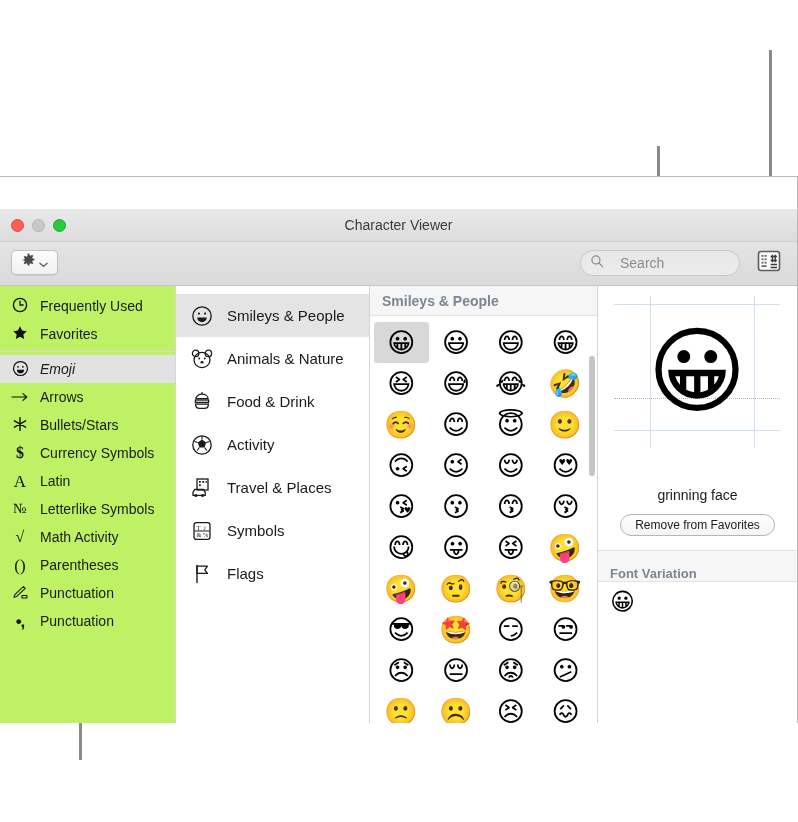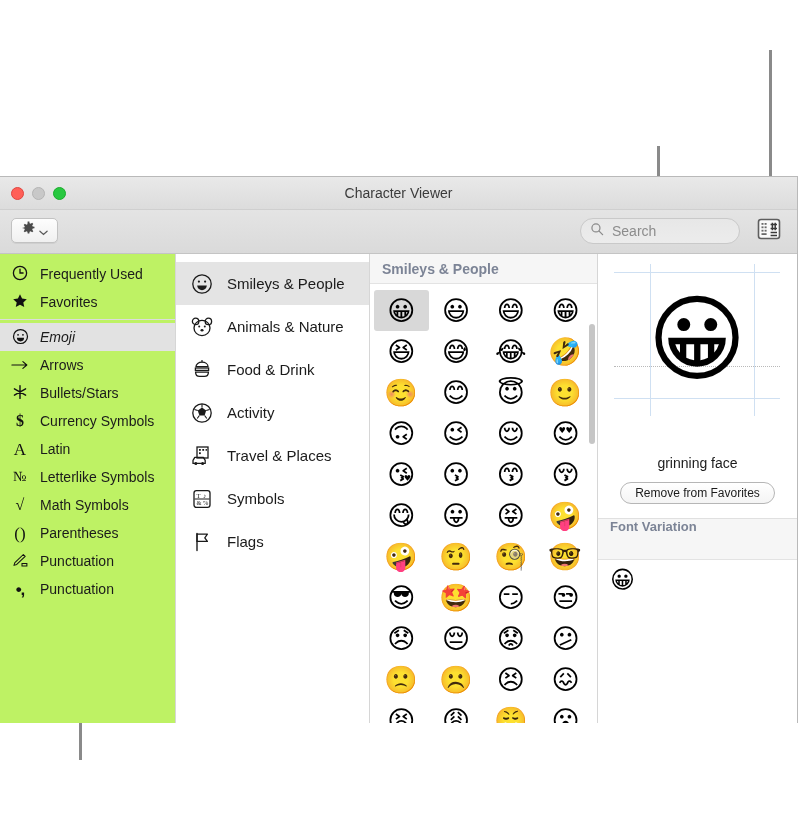--- a/index.html
+++ b/index.html
@@ -33,20 +33,21 @@
     border-top: 1px solid #b9b9b9;
     border-right: 1px solid #b9b9b9;
     overflow: hidden;
   }
 
   
   #titlebar {
     position: relative; height: 33px;
     background: linear-gradient(to bottom, #e9e9e9, #dcdcdc);
     border-bottom: 1px solid #cfcfcf;
+    margin-top: 32px;
   }
   .lights { position: absolute; left: 11px; top: 10px; display: flex; gap: 8px; }
   .light { width: 13px; height: 13px; border-radius: 50%; }
   #light-close    { background: #ff5f57; border: .5px solid #e0443e; }
   #light-minimize { background: #c8c8c8; border: .5px solid #b4b4b4; }
   #light-zoom     { background: #28c840; border: .5px solid #1aad2b; }
   #window-title {
     position: absolute; left: 0; right: 0; top: 8px;
     text-align: center; font-size: 14px; color: #3b3b3b;
   }
@@ -62,21 +63,21 @@
     width: 47px; height: 25px; border-radius: 5px;
     background: linear-gradient(to bottom,#fdfdfd,#f0f0f0);
     border: 1px solid #c2c2c2; box-shadow: 0 1px 0 rgba(0,0,0,.06);
     display: flex; align-items: center; justify-content: center; gap: 3px;
   }
   #search-field {
     position: absolute; left: 580px; top: 8px;
     width: 160px; height: 26px; border-radius: 13px;
     background: linear-gradient(to bottom,#e7e7e7,#ececec);
     border: 1px solid #c9c9c9;
-    display: flex; align-items: center; padding-left: 9px; gap: 8px;
+    display: flex; align-items: center; padding-left: 9px; gap: 16px;
   }
   #search-placeholder { font-size: 14px; color: #8c8c8c; }
   #palette-button {
     position: absolute; left: 754px; top: 8px;
     width: 30px; height: 26px;
     display: flex; align-items: center; justify-content: center;
   }
 
   
   #body { position: relative; height: 469px; display: flex; }
@@ -169,23 +170,23 @@
     margin-top: 2px;
   }
   #favorites-button {
     margin: 11px auto 0 auto; display: block;
     padding: 3px 14px; font-size: 12px; color: #1b1b1b;
     background: linear-gradient(to bottom,#ffffff,#f4f4f4);
     border: 1px solid #b6b6b6; border-radius: 13px;
     font-family: "Liberation Sans", sans-serif;
   }
   #variation-header {
-    margin-top: 14px; height: 42px; background: #f6f6f6;
+    margin-top: 14px; height: 32px; background: #f6f6f6;
     border-top: 1px solid #e0e0e0; border-bottom: 1px solid #e3e3e3;
-    display: flex; align-items: flex-start; padding-left: 12px;
+    display: flex; align-items: flex-end; padding-left: 12px;
   }
   #variation-title { font-size: 13px; font-weight: bold; color: #7c8496; }
   #variation-list { padding: 8px 0 0 12px; display: flex; gap: 10px; }
   .variation-cell {
     font-size: 24px; line-height: 1;
     font-family: "DejaVu Sans", sans-serif;
   }
 </style>
 </head>
 <body>
@@ -323,21 +324,21 @@
           <span class="side-label">Latin</span>
         </div>
 
         <div class="side-row">
           <span class="side-icon" style="font-family:'Liberation Serif',serif;font-size:14px;">№</span>
           <span class="side-label">Letterlike Symbols</span>
         </div>
 
         <div class="side-row">
           <span class="side-icon" style="font-family:'Liberation Serif',serif;font-size:16px;">√</span>
-          <span class="side-label">Math Symbols</span>
+          <span class="side-label">Math Activity</span>
         </div>
 
         <div class="side-row">
           <span class="side-icon" style="font-family:'Liberation Serif',serif;font-size:17px;">()</span>
           <span class="side-label">Parentheses</span>
         </div>
 
         <div class="side-row">
           <span class="side-icon">
             <svg width="17" height="15" viewBox="0 0 18 16" aria-hidden="true">

